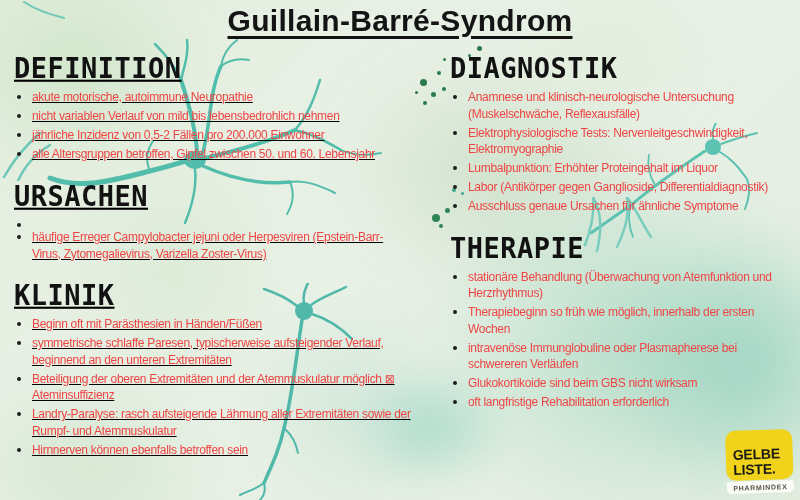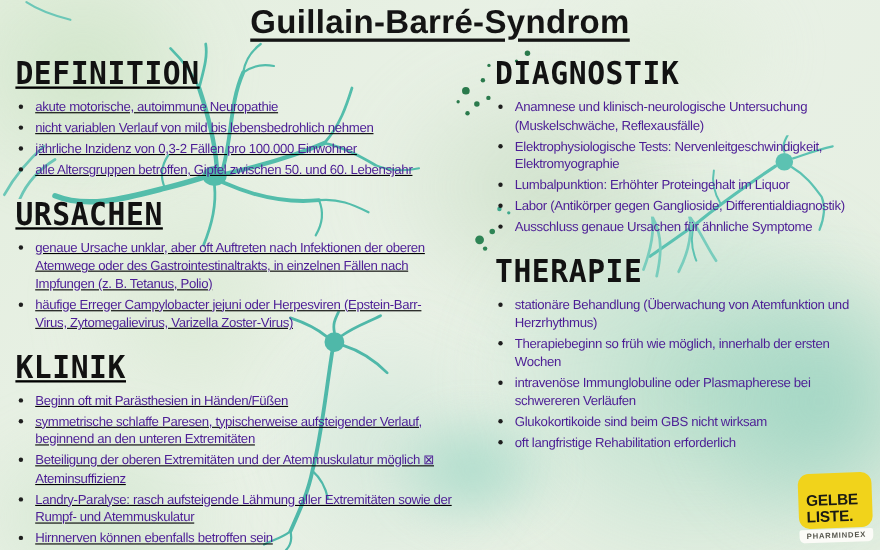--- a/index.html
+++ b/index.html
@@ -29,21 +29,21 @@
   }
   .sec{margin:0;}
   .sec + .sec{margin-top:15px;}
   .bullets{margin-top:5px;}
   .b-item{display:flex;margin-bottom:2.5px;}
   .b-dot{
     width:4px;height:4px;border-radius:50%;background:#1e1e1e;
     margin:6px 11px 0 3px;flex-shrink:0;
   }
   .b-text{
-    font-size:12px;line-height:16.5px;color:#4c1d95;
+    font-size:12px;line-height:16.5px;color:#ef4444;
     letter-spacing:-.3px;white-space:pre-line;
   }
 
   .logo{
     position:absolute;left:726px;top:430px;width:67px;
     transform:rotate(-2deg);
   }
   .logo-box{
     background:#f1d31b;border-radius:10px;height:50px;
     display:flex;flex-direction:column;justify-content:flex-end;
@@ -157,37 +157,34 @@
       <div class="b-item">
           <span class="b-dot"></span>
           <span class="b-text">akute motorische, autoimmune Neuropathie</span>
         </div>
       <div class="b-item">
           <span class="b-dot"></span>
           <span class="b-text">nicht variablen Verlauf von mild bis lebensbedrohlich nehmen</span>
         </div>
       <div class="b-item">
           <span class="b-dot"></span>
-          <span class="b-text">jährliche Inzidenz von 0,3-2 Fällen pro 100.000 Einwohner</span>
+          <span class="b-text">jährliche Inzidenz von 0,5-2 Fällen pro 200.000 Einwohner</span>
         </div>
       <div class="b-item">
           <span class="b-dot"></span>
           <span class="b-text">alle Altersgruppen betroffen, Gipfel zwischen 50. und 60. Lebensjahr</span>
         </div>
     </div>
   </div>
 
   <div class="sec">
     <h2 class="sec-heading">URSACHEN</h2>
     <div class="bullets">
       <div class="b-item">
           <span class="b-dot"></span>
-          <span class="b-text">genaue Ursache unklar, aber oft Auftreten nach Infektionen der oberen
-Atemwege oder des Gastrointestinaltrakts, in einzelnen Fällen nach
-Impfungen (z. B. Tetanus, Polio)</span>
         </div>
       <div class="b-item">
           <span class="b-dot"></span>
           <span class="b-text">häufige Erreger Campylobacter jejuni oder Herpesviren (Epstein-Barr-
 Virus, Zytomegalievirus, Varizella Zoster-Virus)</span>
         </div>
     </div>
   </div>
 
   <div class="sec">

